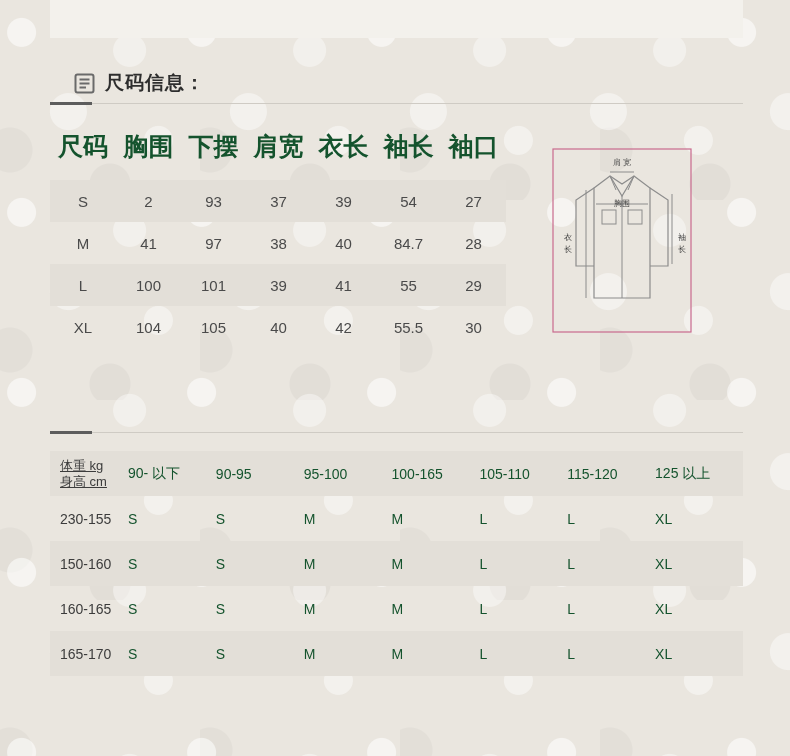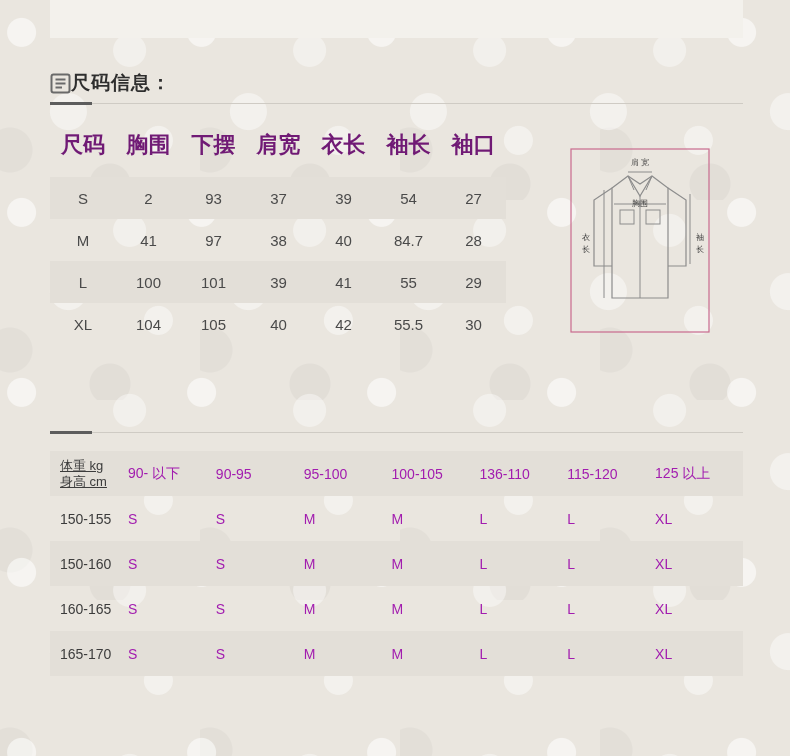--- a/index.html
+++ b/index.html
@@ -48,22 +48,23 @@
 
   .section {
     position: absolute;
     left: 50px;
     width: 693px;
   }
 
   .section-head {
     display: flex;
     align-items: center;
-    gap: 0;
+    gap: 10px;
     padding-bottom: 7px;
+    margin-left: 24px;
   }
   .section-title {
     font-size: 19px;
     font-weight: bold;
     color: #2e2e2e;
     letter-spacing: 1px;
   }
   .head-icon {
     width: 21px;
     height: 21px;
@@ -90,57 +91,57 @@
 
   
   table {
     border-collapse: collapse;
   }
   .size-table {
     width: 456px;
     table-layout: fixed;
   }
   .size-table th {
-    font-size: 22px;
+    font-size: 25px;
     font-weight: bold;
-    color: #701a75;
+    color: #14532d;
     padding: 8px 0 17px 0;
     text-align: center;
   }
   .size-table td {
     font-size: 15px;
     color: #4a4a4a;
     text-align: center;
     height: 40px;
     vertical-align: middle;
   }
   .size-table tbody tr.shade td {
     background: #e3dfd8;
   }
   .size-table col.c1 { width: 66px; }
 
   
   .diagram {
     position: absolute;
-    right: 35px;
+    right: 53px;
     top: 78px;
     width: 138px;
     height: 185px;
   }
   .diagram svg { display: block; }
 
   
   .rec-table {
     width: 693px;
     table-layout: fixed;
   }
   .rec-table col.first { width: 78px; }
   .rec-table th, .rec-table td {
     font-size: 14px;
-    color: #a21caf;
+    color: #14532d;
     text-align: left;
     height: 43px;
     vertical-align: middle;
     padding-left: 0;
   }
   .rec-table thead th {
     background: #e3dfd8;
     font-weight: normal;
   }
   .rec-table thead th.hdr-first {
@@ -290,29 +291,29 @@
       </colgroup>
       <thead>
         <tr>
           <th class="hdr-first">
             <span class="two-line">体重 kg</span>
             <span class="two-line">身高 cm</span>
           </th>
           <th>90- 以下</th>
           <th>90-95</th>
           <th>95-100</th>
-          <th>100-105</th>
-          <th>136-110</th>
+          <th>100-165</th>
+          <th>105-110</th>
           <th>115-120</th>
           <th>125 以上</th>
         </tr>
       </thead>
       <tbody>
         <tr>
-          <td class="cell-first">150-155</td>
+          <td class="cell-first">230-155</td>
           <td>S</td>
           <td>S</td>
           <td>M</td>
           <td>M</td>
           <td>L</td>
           <td>L</td>
           <td>XL</td>
         </tr>
         <tr class="shade">
           <td class="cell-first">150-160</td>

